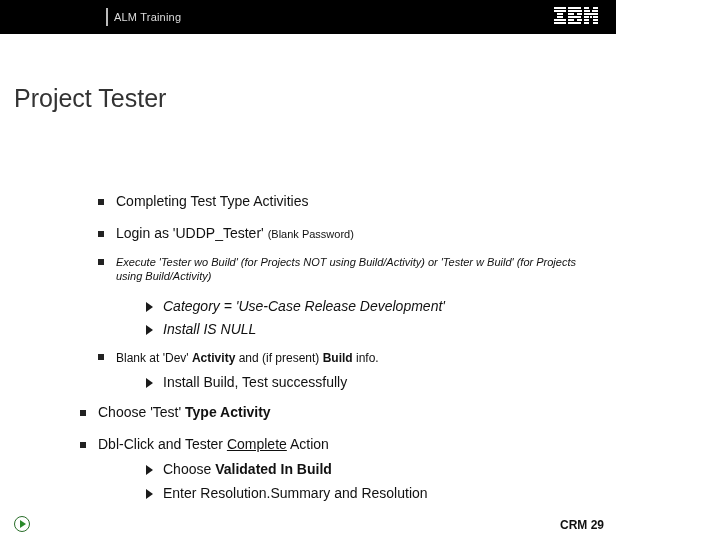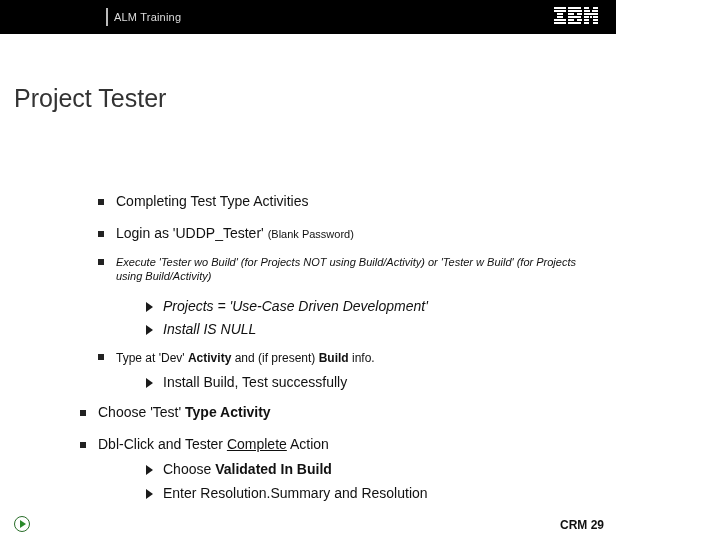--- a/index.html
+++ b/index.html
@@ -91,32 +91,32 @@
     </div>
 
     <div class="l1 small">
       <div class="sq"></div>
       <div class="l1-text">Execute 'Tester wo Build' (for Projects NOT using Build/Activity) or 'Tester w Build' (for Projects using Build/Activity)</div>
     </div>
 
     <div class="l2wrap">
       <div class="l2">
         <div class="arrow"></div>
-        <div class="l2-text">Projects = 'Use-Case Driven Development'</div>
+        <div class="l2-text">Category = 'Use-Case Release Development'</div>
       </div>
       <div class="l2">
         <div class="arrow"></div>
         <div class="l2-text">Install IS NULL</div>
       </div>
     </div>
 
     <div class="l1" style="margin-bottom:6px;">
       <div class="sq" style="top:3px;"></div>
       <div class="l1-text m12" style="font-style:normal;">
-        <span>Type at 'Dev' </span><span class="bold">Activity</span><span> and (if present) </span><span class="bold">Build</span><span> info.</span>
+        <span>Blank at 'Dev' </span><span class="bold">Activity</span><span> and (if present) </span><span class="bold">Build</span><span> info.</span>
       </div>
     </div>
 
     <div class="l2wrap">
       <div class="l2">
         <div class="arrow"></div>
         <div class="l2-text normal">Install Build, Test successfully</div>
       </div>
     </div>
 

